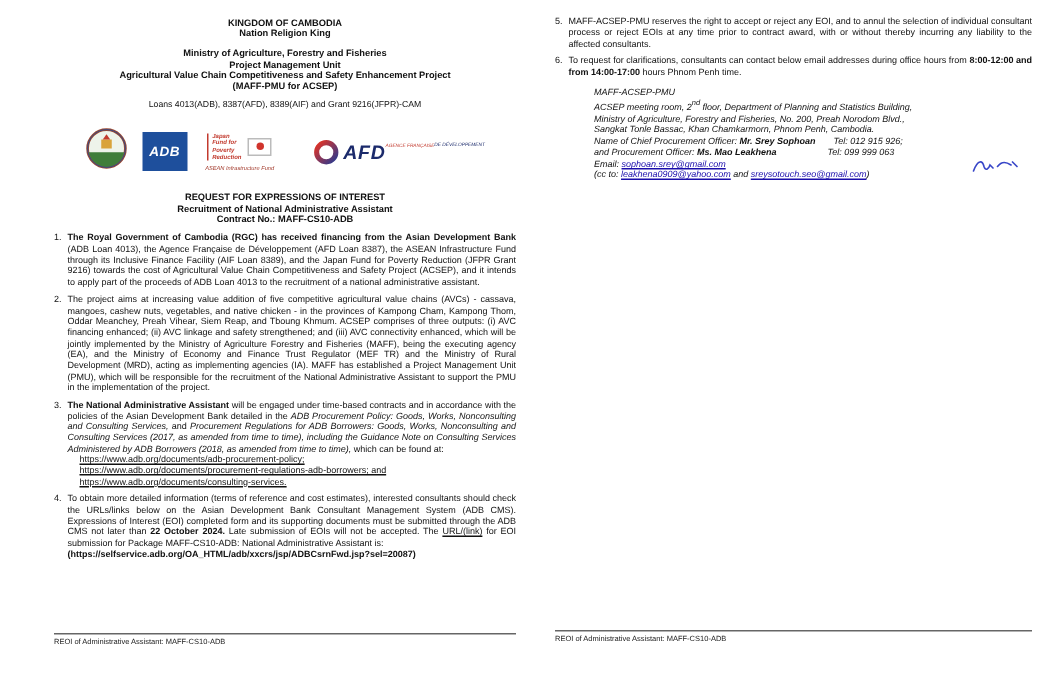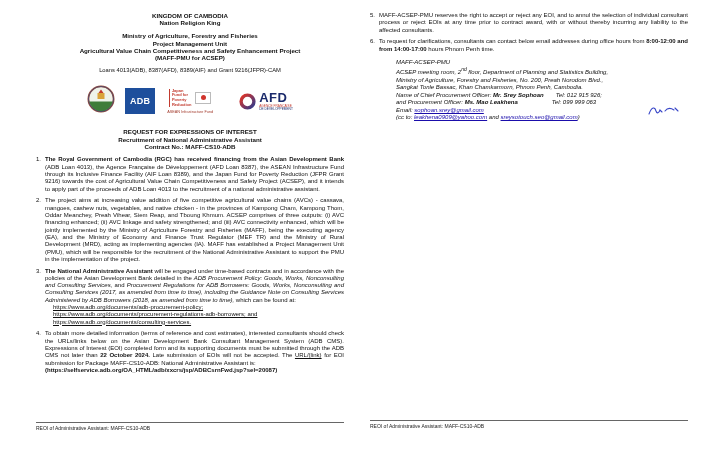--- a/index.html
+++ b/index.html
@@ -10,32 +10,32 @@
   .b{font-weight:bold;}
   .i{font-style:italic;}
   .u{text-decoration:underline;}
 
   
   .inner-left{position:absolute;left:36px;right:10px;top:12px;}
   .hdr{font-size:6.2px;line-height:7.2px;}
   .hdr-gap{height:6px;}
   .loans{font-size:5.8px;margin-top:6px;}
 
-  .logos{display:flex;justify-content:center;align-items:center;margin-top:8px;height:40px;gap:10px;}
+  .logos{display:flex;justify-content:center;align-items:center;margin-top:8px;height:40px;gap:10px;font-style:italic;}
   .adb-box{width:30px;height:26px;background:#1e4f9c;color:#fff;display:flex;align-items:center;justify-content:center;
     font-weight:bold;font-size:9px;letter-spacing:.3px;}
   .jfpr{display:flex;flex-direction:column;align-items:center;margin-left:2px;}
   .jfpr-top{display:flex;gap:4px;align-items:center;}
   .jfpr-lines{display:flex;flex-direction:column;border-left:1.5px solid #c23a2e;padding-left:2px;}
   .jfpr-line{font-size:4px;line-height:4.6px;color:#c23a2e;font-weight:bold;}
   .jp-flag{width:14px;height:10px;background:#fff;border:.5px solid #bbb;display:flex;align-items:center;justify-content:center;}
   .jp-dot{width:5px;height:5px;border-radius:50%;background:#d0342c;}
   .jfpr-cap{font-size:3.8px;color:#a33c2e;margin-top:2.5px;}
   .afd{display:flex;align-items:center;gap:3px;margin-left:16px;}
-  .afd-text{display:flex;flex-direction:column;line-height:1;}
+  .afd-text{display:flex;flex-direction:row;line-height:1;}
   .afd-label{font-size:13px;font-weight:bold;color:#1b2a6b;letter-spacing:.5px;}
   .afd-cap1{font-size:3.2px;color:#c23a2e;margin-top:1px;}
   .afd-cap2{font-size:3.2px;color:#1b2a6b;}
 
   .titleblock{margin-top:7px;font-size:6.2px;line-height:7.4px;}
 
   .paras{margin-top:6px;}
   .para{display:flex;margin-bottom:4.5px;font-size:6px;line-height:7.3px;}
   .num{flex:0 0 9px;}
   .ptext{flex:1;text-align:justify;}

